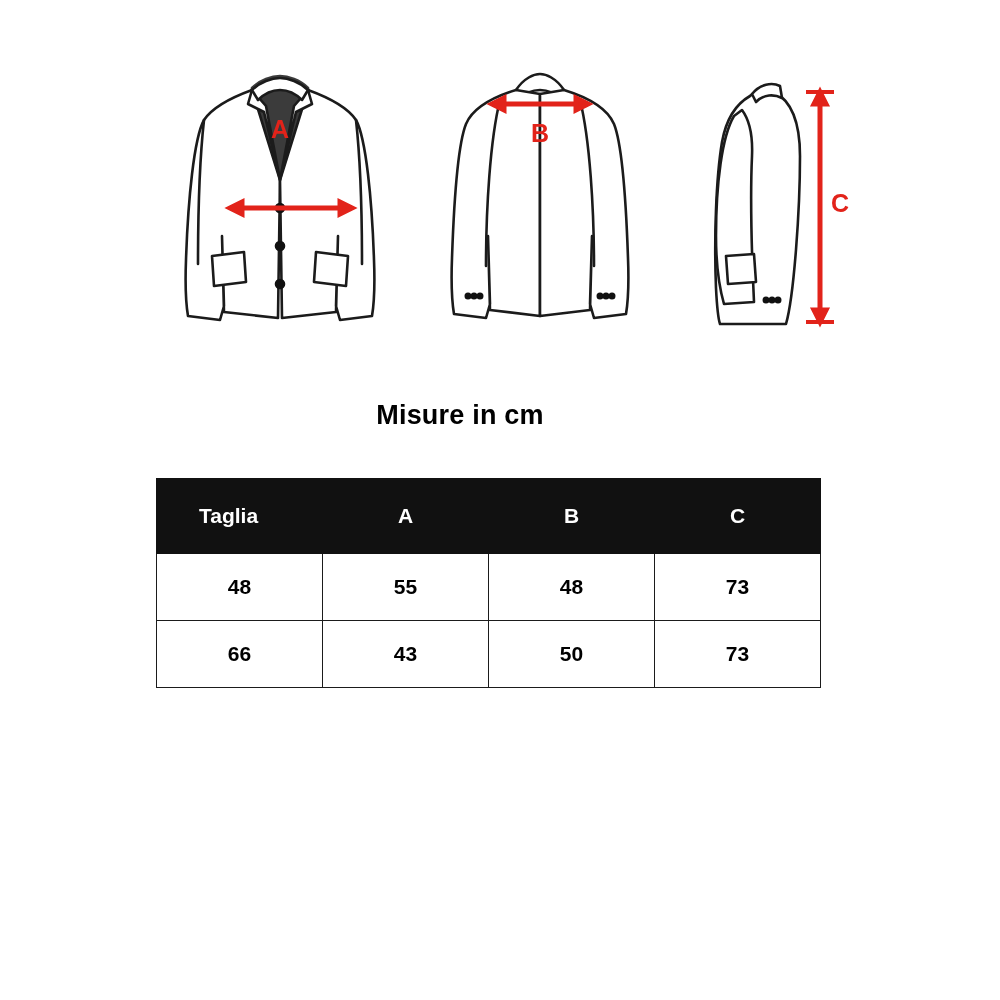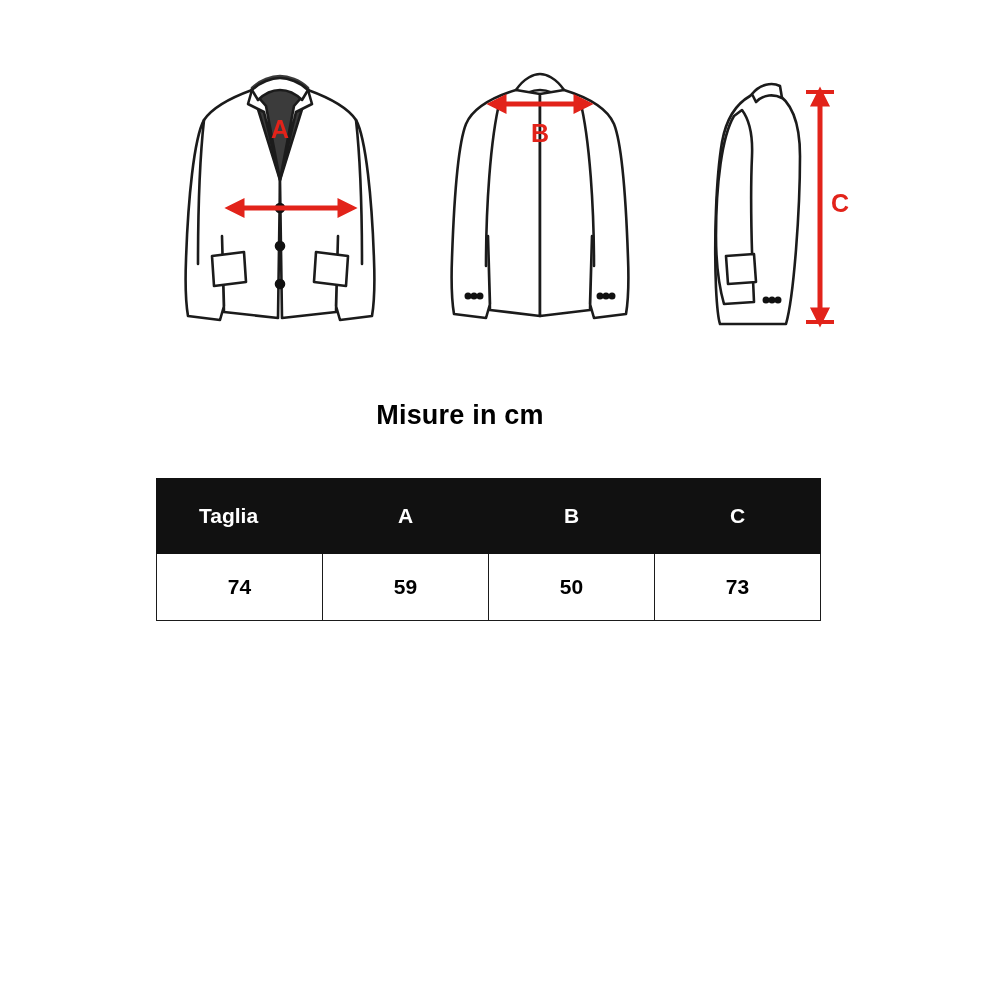--- a/index.html
+++ b/index.html
@@ -202,22 +202,28 @@
       <thead>
         <tr>
           <th class="first-col">Taglia</th>
           <th>A</th>
           <th>B</th>
           <th>C</th>
         </tr>
       </thead>
       <tbody>
         <tr>
-          <td>74</td>
-          <td>59</td>
+          <td>48</td>
+          <td>55</td>
+          <td>48</td>
+          <td>73</td>
+        </tr>
+        <tr>
+          <td>66</td>
+          <td>43</td>
           <td>50</td>
           <td>73</td>
         </tr>
       </tbody>
     </table>
   </div>
 
 </div>
 
 </body></html>

